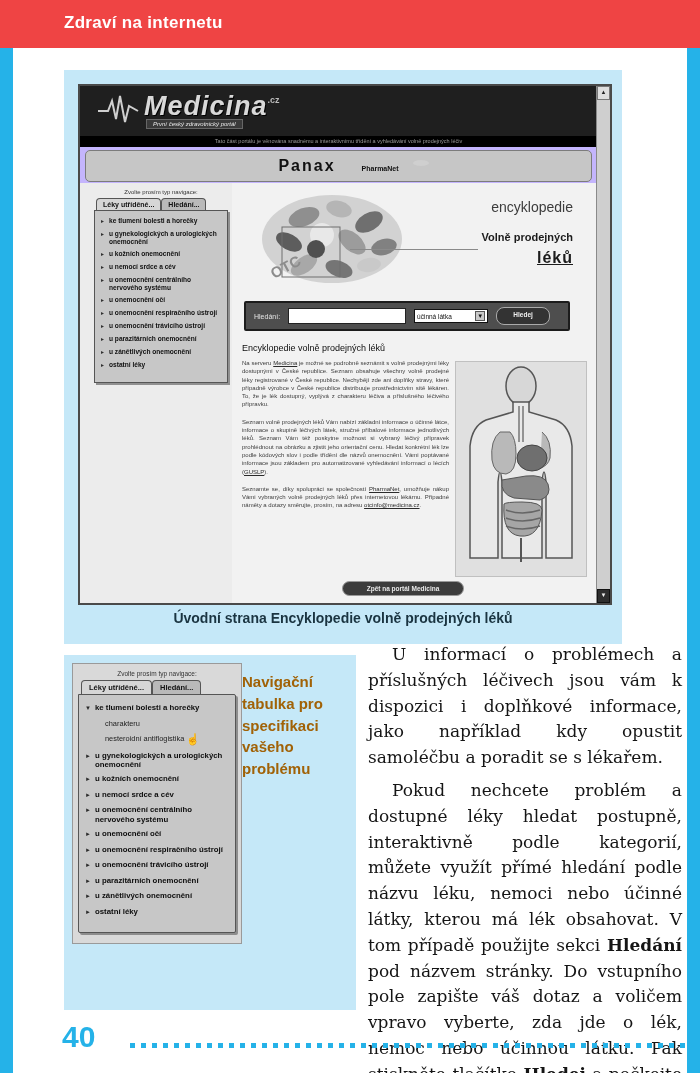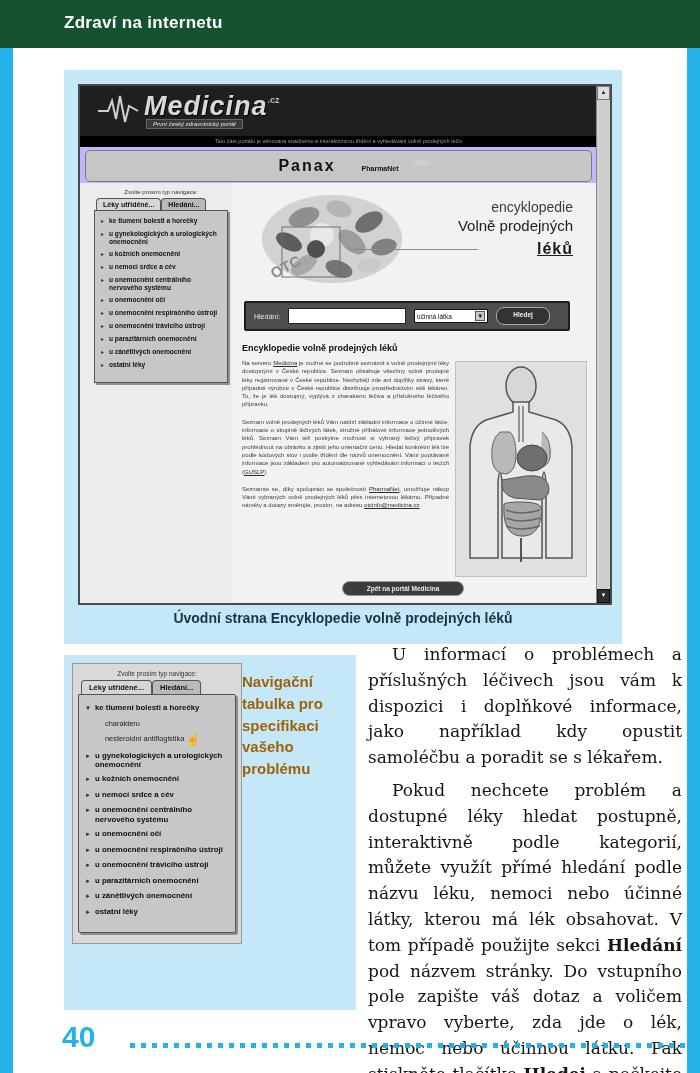--- a/index.html
+++ b/index.html
@@ -1,20 +1,20 @@
 <!DOCTYPE html>
 <html><head>
 <meta charset="utf-8">
 <style>
   html,body{margin:0;padding:0;background:#ffffff;}
   .page{position:relative;width:700px;height:1073px;background:#ffffff;overflow:hidden;
         font-family:"Liberation Sans",sans-serif;}
 
   
-  .topband{position:absolute;left:0;top:0;width:700px;height:48px;background:#14532d;}
+  .topband{position:absolute;left:0;top:0;width:700px;height:48px;background:#ef4444;}
   .topband .title{position:absolute;left:64px;top:0;line-height:46px;color:#ffffff;
         font-size:17px;font-weight:bold;letter-spacing:.3px;}
   .strip{position:absolute;top:48px;width:13px;height:1025px;background:#25b2e8;}
   .strip.l{left:0;} .strip.r{left:687px;}
 
   
   .figpanel{position:absolute;background:#c5e8f8;}
   .fig1{left:64px;top:70px;width:558px;height:574px;}
   .fig1-caption{position:absolute;left:0;right:0;top:540px;text-align:center;
         font-size:14px;font-weight:bold;color:#1a3441;}
@@ -60,33 +60,33 @@
   .s-item .arr{font-size:5px;color:#333;width:9px;flex:none;line-height:9px;}
   .s-item .lbl{font-size:6.6px;font-weight:bold;color:#101010;line-height:1.2;}
 
   
   .b-main{flex:1;position:relative;padding:4px 8px 0 10px;background:#f2f2f2;}
   .hero{position:relative;height:110px;}
   .pills{position:absolute;left:2px;top:0;}
   .heroline{position:absolute;left:108px;top:62px;width:128px;height:1px;background:#8a8a8a;}
   .herotitle{position:absolute;right:16px;top:12px;text-align:right;color:#1c1c1c;}
   .herotitle .eyebrow{font-size:14px;color:#3c3c3c;}
-  .herotitle .t1{font-size:15px;margin-top:2px;}
+  .herotitle .t1{font-size:11px;margin-top:16px;font-weight:bold;}
   .herotitle .t2{font-size:16px;font-weight:bold;letter-spacing:1px;margin-top:6px;text-decoration:underline;}
   .searchbar{margin:4px 0 0 2px;width:326px;height:30px;background:#4e4e4e;border:2px solid #1c1c1c;
         border-radius:2px;display:flex;align-items:center;gap:8px;padding:0 8px;box-sizing:border-box;}
   .searchbar .sl{font-size:7px;color:#e3e3e3;}
   .searchbar input{width:112px;height:14px;border:1px solid #222;background:#fff;margin:0;padding:0 2px;font-size:7px;}
   .sel{width:74px;height:14px;background:#fff;border:1px solid #111;font-size:6.5px;color:#111;
         display:flex;align-items:center;justify-content:space-between;padding:0 2px;box-sizing:border-box;}
   .sel .car{font-size:6px;background:#c9c9c9;border:1px solid #555;line-height:8px;padding:0 1px;}
   .sbtn{width:52px;height:16px;background:#333;border:1px solid #aaa;border-radius:8px;color:#eee;
         font-size:6.5px;font-weight:bold;text-align:center;line-height:14px;}
   .article{margin-top:12px;padding-right:2px;}
-  .a-head{font-size:9px;font-weight:bold;color:#0d0d0d;margin:8px 0 6px 0;}
+  .a-head{font-size:9px;font-weight:normal;color:#0d0d0d;margin:8px 0 6px 0;}
   .anatomy{float:right;width:130px;height:214px;background:#e0e0e0;border:1px solid #c0c0c0;margin:2px 0 4px 6px;}
   .a-p{font-size:6px;line-height:8.3px;color:#3d3d3d;text-align:justify;margin:0 0 9px 0;filter:blur(.32px);}
   .a-p .lk{text-decoration:underline;color:#2b2b2b;}
   .backbtn{clear:both;width:120px;margin:6px auto 0 100px;background:#3c3c3c;border:1px solid #999;
         border-radius:8px;color:#e8e8e8;font-size:6.5px;font-weight:bold;text-align:center;line-height:13px;}
 
   
   .navshot{position:absolute;left:8px;top:8px;width:170px;background:#d9d9d9;border:1px solid #9a9a9a;
         padding:6px 5px 10px 5px;box-sizing:border-box;}
   .n-prompt{font-size:6.5px;color:#333;text-align:center;margin-bottom:3px;filter:blur(.2px);}

